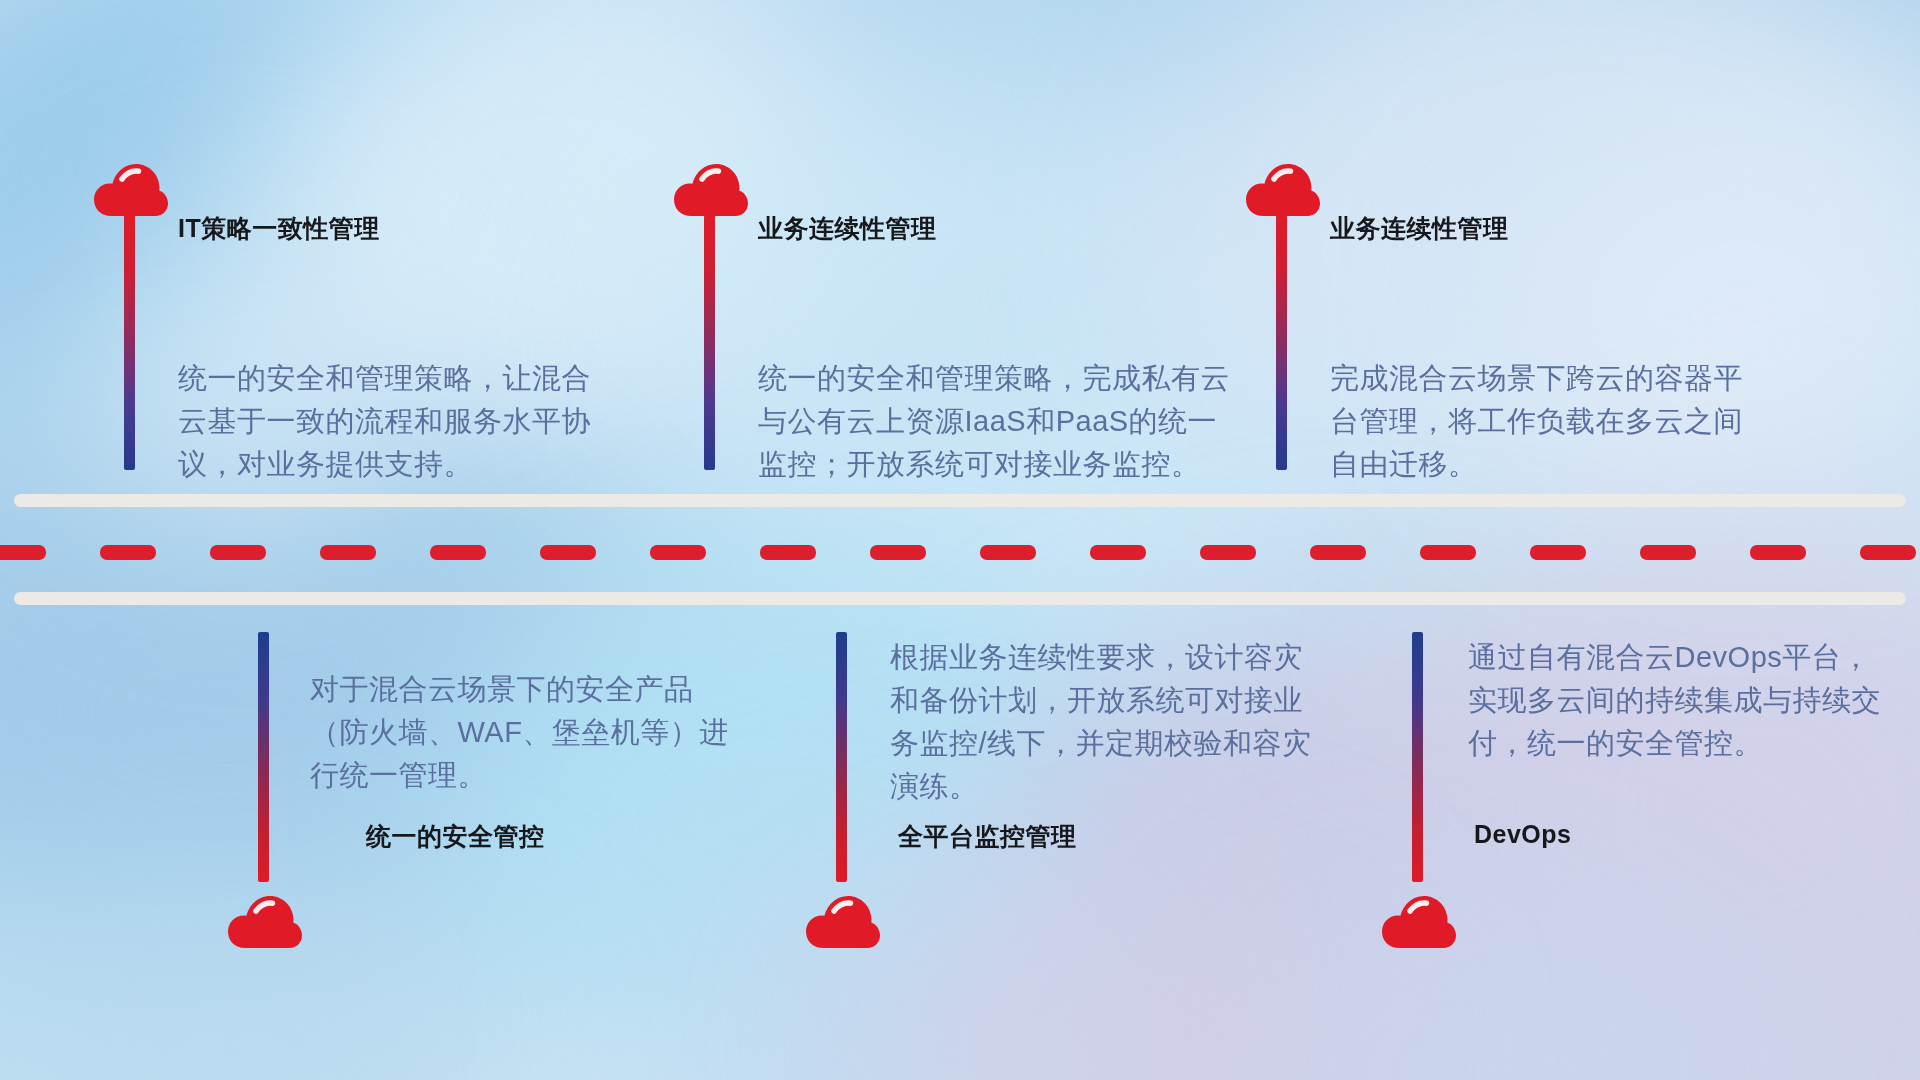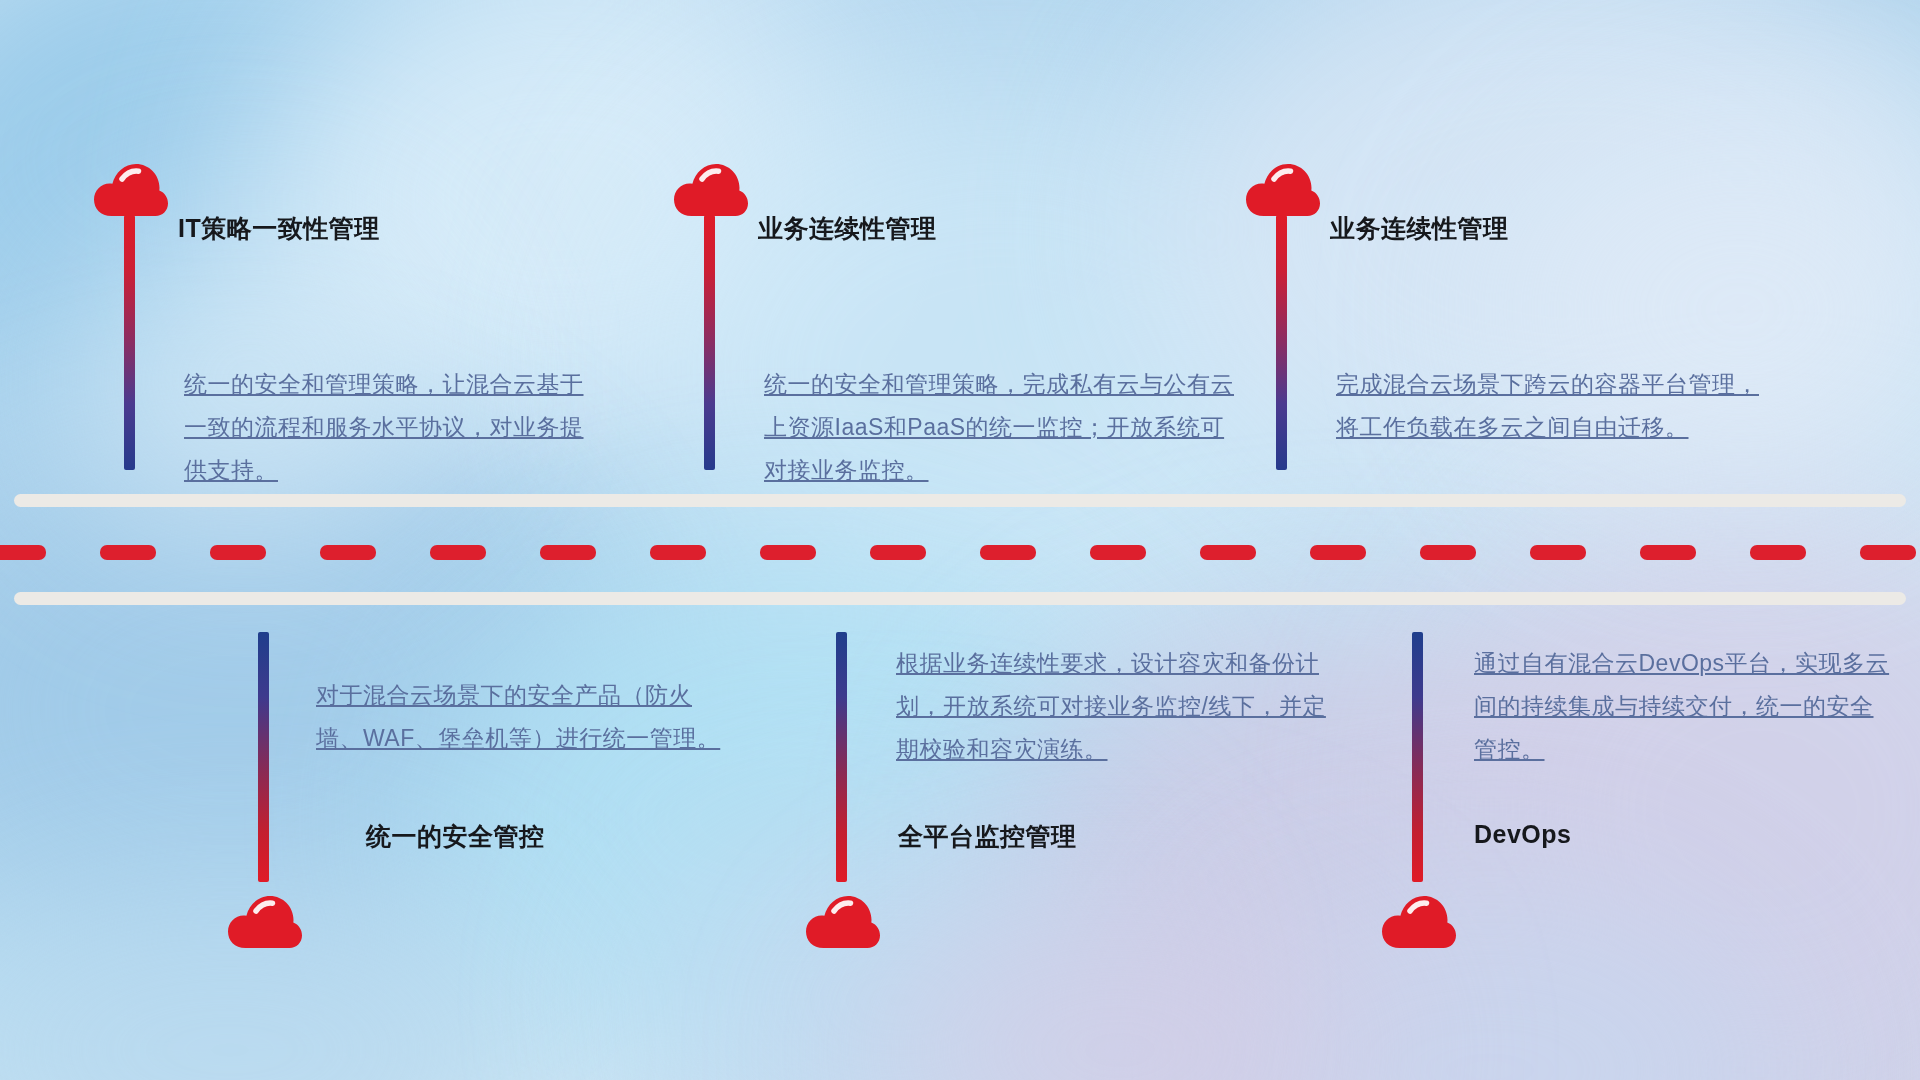--- a/index.html
+++ b/index.html
@@ -52,24 +52,23 @@
   .stem.up{background:linear-gradient(to bottom,#1f3e8c 0%,#3e3a8d 26%,#8a2a54 56%,#c31f2f 80%,#e01b27 100%);}
 
   .cloud{position:absolute;width:0;height:0;}
   .cloud svg{display:block;}
 
   h2.title{
     margin:0;position:absolute;white-space:nowrap;
     font-size:25px;font-weight:bold;color:#16181c;letter-spacing:.5px;
   }
   p.desc{
-    margin:6px;position:absolute;
-    font-size:23px;line-height:43px;color:#5a6f9e;
+    margin:0;position:absolute;
+    font-size:29px;line-height:43px;color:#5a6f9e;
     letter-spacing:.5px;
-    text-decoration:underline;
   }
 </style>
 </head>
 <body>
 
 <div id="stage">
 
   <div class="bg-base"></div>
   <div class="blob b1"></div>
   <div class="blob b2"></div>

